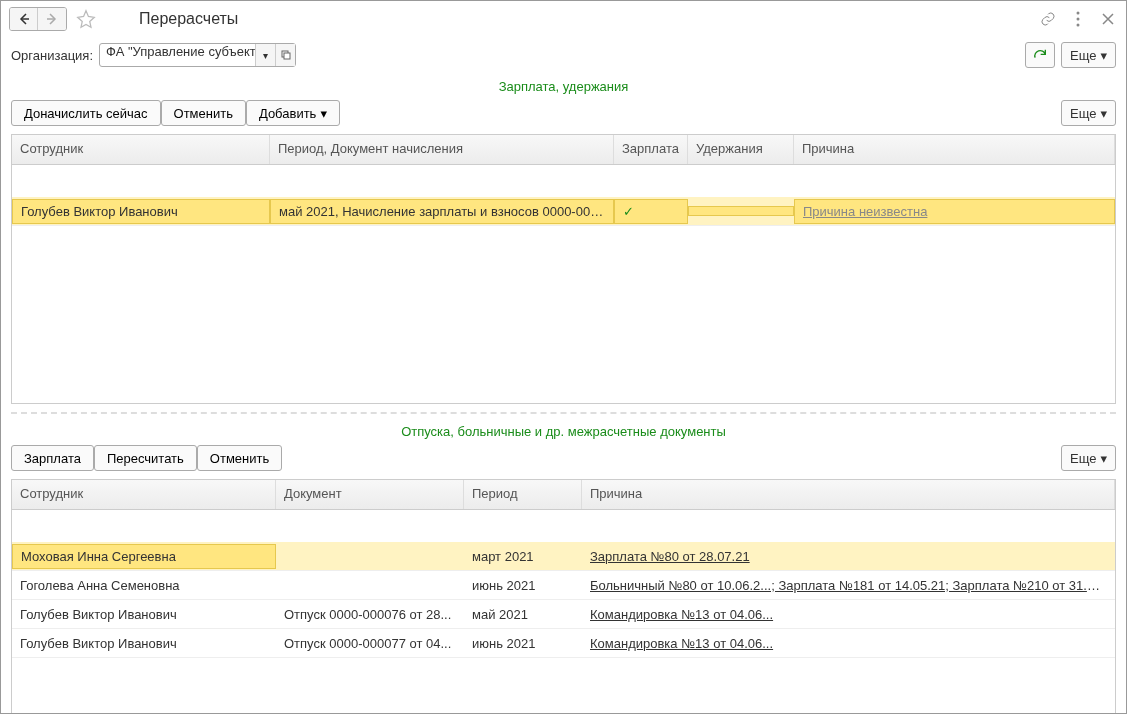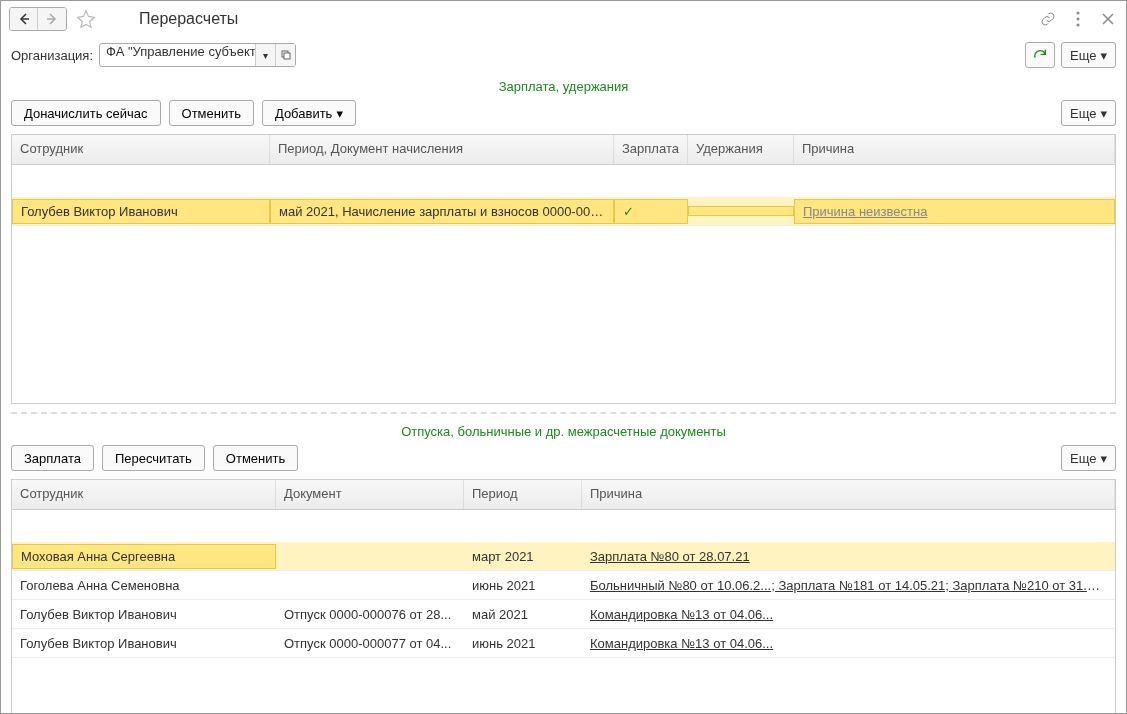--- a/index.html
+++ b/index.html
@@ -14,21 +14,21 @@
 .header-icon { width: 20px; height: 20px; display: flex; align-items: center; justify-content: center; color: #888; cursor: pointer; }
 .filter-row { display: flex; align-items: center; padding: 6px 10px; height: 36px; }
 .filter-label { margin-right: 6px; }
 .combo { display: flex; border: 1px solid #aaa; border-radius: 3px; height: 24px; }
 .combo-input { border: none; padding: 0 6px; width: 155px; font-size: 13px; outline: none; overflow: hidden; white-space: nowrap; }
 .combo-btn { width: 20px; border-left: 1px solid #ccc; display: flex; align-items: center; justify-content: center; cursor: pointer; background: #f5f5f5; font-size: 10px; }
 .filter-spacer { flex: 1; }
 .icon-btn { width: 30px; height: 26px; border: 1px solid #aaa; border-radius: 3px; background: #fafafa; display: flex; align-items: center; justify-content: center; cursor: pointer; margin-right: 6px; }
 .more-btn { height: 26px; border: 1px solid #aaa; border-radius: 3px; background: #fafafa; padding: 0 8px; display: flex; align-items: center; gap: 4px; cursor: pointer; }
 .section-title { color: #1a8c1a; font-size: 13px; padding: 6px 10px 2px; text-align: center; }
-.toolbar { display: flex; align-items: center; padding: 4px 10px 8px; gap: 8px; }
+.toolbar { display: flex; align-items: center; padding: 4px 10px 8px; }
 .btn { height: 26px; border: 1px solid #aaa; border-radius: 3px; background: #fafafa; padding: 0 12px; cursor: pointer; font-size: 13px; display: flex; align-items: center; gap: 4px; }
 .toolbar-spacer { flex: 1; }
 .grid { border: 1px solid #ccc; margin: 0 10px; }
 .grid-head { display: flex; background: linear-gradient(#f8f8f8,#ececec); border-bottom: 1px solid #ccc; height: 30px; }
 .grid-head .cell { border-right: 1px solid #ddd; padding: 6px 8px; color: #555; white-space: nowrap; overflow: hidden; }
 .grid-body { background: #fff; margin-top: 32px; }
 .grid-body.tall1 { height: 206px; }
 .grid-body.tall2 { height: 226px; }
 .row { display: flex; height: 29px; align-items: center; border-bottom: 1px solid #eee; }
 .row .cell { padding: 4px 8px; overflow: hidden; white-space: nowrap; text-overflow: ellipsis; }
@@ -170,21 +170,21 @@
 
 <div class="grid">
   <div class="grid-head">
     <div class="cell g2c1">Сотрудник</div>
     <div class="cell g2c2">Документ</div>
     <div class="cell g2c3">Период</div>
     <div class="cell g2c4">Причина</div>
   </div>
   <div class="grid-body tall2" id="grid2-body">
   <div class="row selected">
-        <div class="cell g2c1 yellow">Моховая Анна Сергеевна</div>
+        <div class="cell g2c1 yellow">Моховая Инна Сергеевна</div>
         <div class="cell g2c2"></div>
         <div class="cell g2c3">март 2021</div>
         <div class="cell g2c4"><span class="link-underline">Зарплата №80 от 28.07.21</span></div>
       </div>
       <div class="row">
         <div class="cell g2c1">Гоголева Анна Семеновна</div>
         <div class="cell g2c2"></div>
         <div class="cell g2c3">июнь 2021</div>
         <div class="cell g2c4"><span class="link-underline">Больничный №80 от 10.06.2...; Зарплата №181 от 14.05.21; Зарплата №210 от 31.03....</span></div>
       </div>

